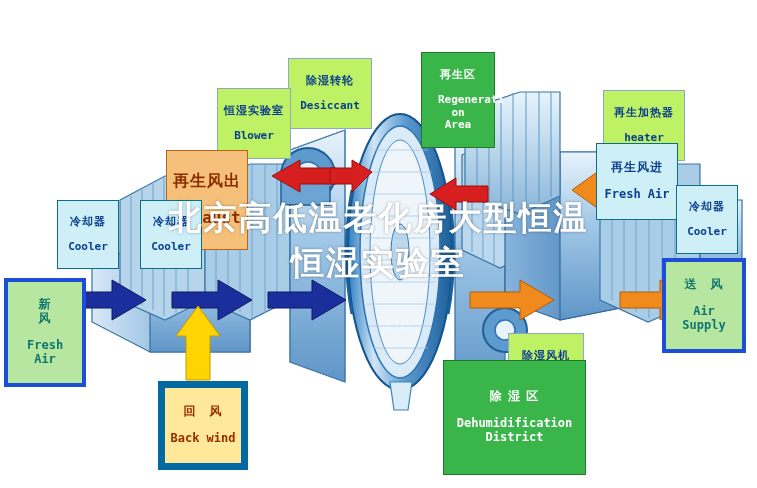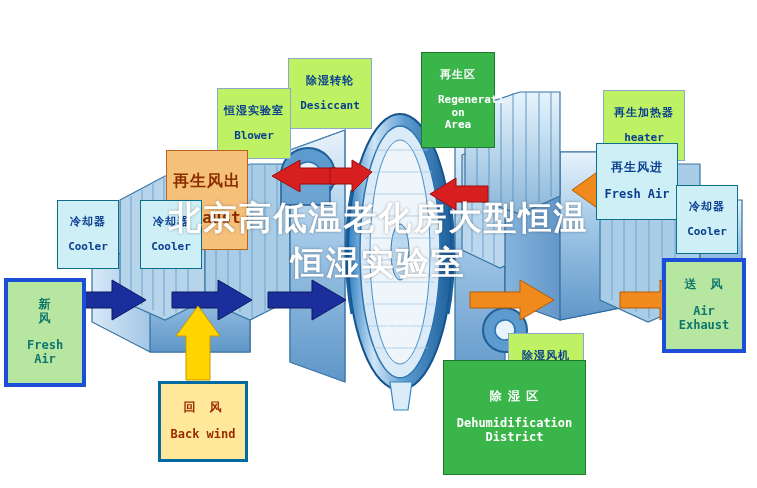--- a/index.html
+++ b/index.html
@@ -20,21 +20,21 @@
     font-weight:bold;
     white-space:pre-line;
   }
   .lbl .cn{display:block;font-family:"DejaVu Sans","Liberation Sans",sans-serif;letter-spacing:1px;}
   .lbl .en{display:block;font-family:"DejaVu Sans Mono","Liberation Mono",monospace;}
 
   
   .box-cyan{background:#cfeff7;border:1px solid #0b6f8c;color:#0a3f8f;}
   .box-green{background:#3ab54a;border:1px solid #1d7a2c;color:#ffffff;}
   .box-orange{background:#f5c07a;border:1px solid #b8651a;color:#8c2d00;}
-  .box-yellow{background:#ffe89a;border:3px solid #0369a1;color:#9a2b00;}
+  .box-yellow{background:#ffe89a;border:7px solid #0369a1;color:#9a2b00;}
   .box-lgreen{background:#b7e6a0;border:4px solid #1d4ed8;color:#0f766e;}
   .box-white{background:#bef264;border:1px solid #8aa8c8;color:#0a3f8f;}
 
   .watermark{
     position:absolute;
     left:0;right:0;
     top:196px;
     text-align:center;
     font-family:"DejaVu Sans","Liberation Sans",sans-serif;
     font-size:33px;
@@ -274,21 +274,21 @@
   </div>
 
   <div class="lbl box-green" style="left:443px;top:360px;width:143px;padding:15px 2px;font-size:12px;">
     <span class="cn">除 湿 区</span>
     <span class="en">Dehumidification
 District</span>
   </div>
 
   <div class="lbl box-lgreen" style="left:662px;top:258px;width:84px;padding:2px 2px;font-size:12px;">
     <span class="cn">送　风</span>
-    <span class="en">Air Exhaust</span>
+    <span class="en">Air Supply</span>
   </div>
 
   <div class="watermark">
     <div>北京高低温老化房大型恒温</div>
     <div>恒湿实验室</div>
   </div>
 
 </div>
 
 </body></html>

